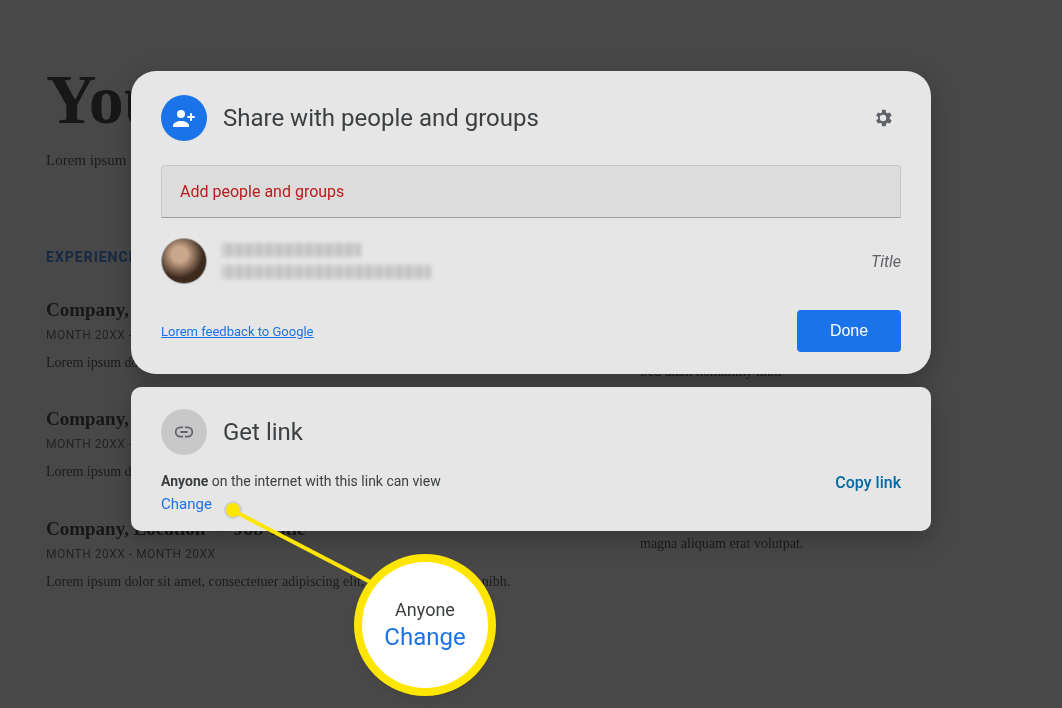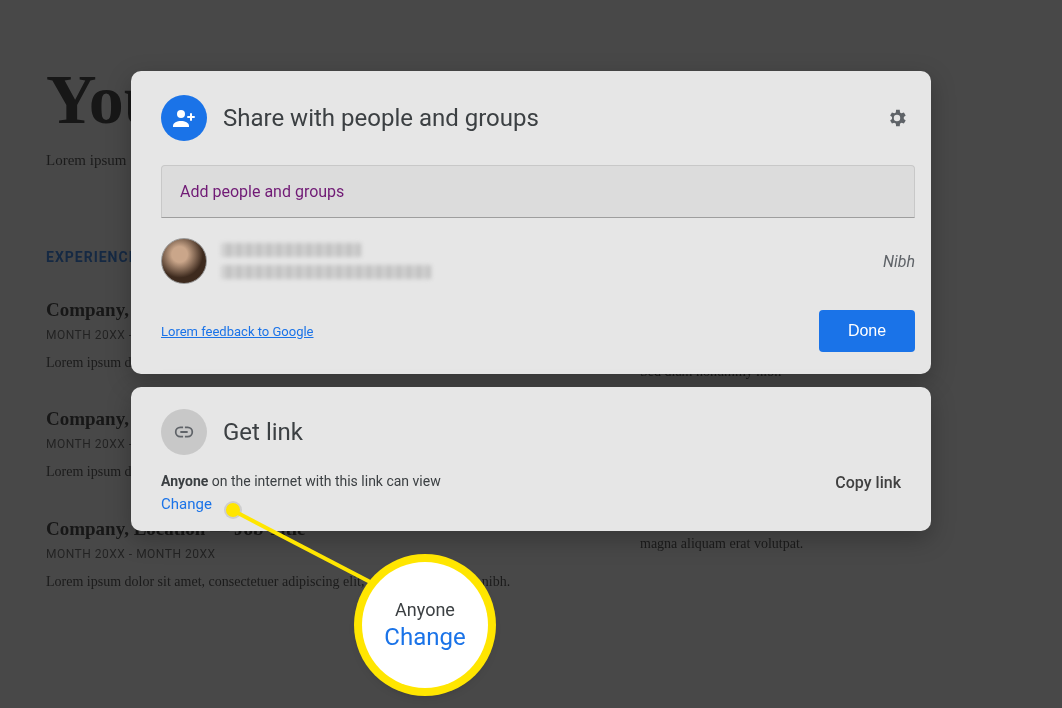--- a/index.html
+++ b/index.html
@@ -65,40 +65,40 @@
   
   .card {
     position: absolute;
     left: 131px;
     width: 800px;
     background: #e6e6e6;
     border-radius: 10px;
     box-shadow: 0 8px 24px rgba(0,0,0,.25);
     color: #3c4043;
   }
-  .card1 { top: 71px; padding: 24px 16px 22px 30px; }
+  .card1 { top: 71px; padding: 24px 30px 22px 30px; border-radius: 25px; }
   .card2 { top: 387px; padding: 22px 30px 18px 30px; }
   .card-header { display: flex; align-items: center; gap: 16px; }
   .share-icon-circle {
     width: 46px; height: 46px; border-radius: 50%;
     background: #1a73e8;
     display: flex; align-items: center; justify-content: center;
   }
   .card-title {
     font-size: 24px; color: #3c4043; font-weight: 400; flex: 1;
   }
   .gear-btn { width: 36px; height: 36px; display:flex; align-items:center; justify-content:center; cursor:pointer; border-radius: 50%;}
   .input-wrap {
     margin-top: 24px;
     background: #dcdcdc;
     border: 1px solid #c8c8c8;
     border-bottom: 1px solid #9e9e9e;
     border-radius: 4px 4px 0 0;
     padding: 16px 18px;
-    color: #701a75;
+    color: #b91c1c;
     font-size: 16px;
   }
   .owner-row {
     display: flex; align-items: center; gap: 14px; margin-top: 20px;
   }
   .avatar {
     width: 46px; height: 46px; border-radius: 50%;
     background: radial-gradient(circle at 40% 35%, #caa68a 0 20%, #3d2a1e 60%);
     border: 1px solid #999;
   }
@@ -109,31 +109,31 @@
     filter: blur(2px);
   }
   .red1 { width: 140px; margin-bottom:8px;}
   .red2 { width: 210px; }
   .role { color:#5f6368; font-style: italic; font-size:16px;}
   .card-footer { display:flex; justify-content:space-between; align-items:center; margin-top:26px;}
   .feedback-link { color:#1a73e8; font-size:13px; text-decoration: underline; cursor:pointer;}
   .done-btn {
     background:#1a73e8; color:#fff; border:none; border-radius:4px;
     padding: 12px 28px; font-size:16px; font-weight:500; cursor:pointer;
-    width: 96px; text-align:center;
+    width: 104px; text-align:center;
   }
   .link-icon-circle {
     width: 46px; height: 46px; border-radius:50%;
     background:#c8c8c8; display:flex; align-items:center; justify-content:center;
   }
   .getlink-row { display:flex; justify-content:space-between; align-items:flex-start; margin-top:18px;}
   .getlink-text { font-size:14px; color:#3c4043; }
   .getlink-text b { font-weight:700; }
   .change-link { color:#1a73e8; font-size:15px; cursor:pointer; margin-top:6px; display:inline-block;}
-  .copy-link { color:#404040; font-size:16px; font-weight:500; cursor:pointer; }
+  .copy-link { color:#0369a1; font-size:16px; font-weight:500; cursor:pointer; }
 
   
   .callout-line {
     position:absolute;
     left: 231px; top: 508px;
     width: 210px; height: 130px;
     pointer-events:none;
   }
   .magnifier {
     position:absolute;
@@ -204,21 +204,21 @@
   </div>
   <div class="input-wrap">
     <span>Add people and groups</span>
   </div>
   <div class="owner-row">
     <div class="avatar"></div>
     <div class="redacted">
       <div class="red-line red1"></div>
       <div class="red-line red2"></div>
     </div>
-    <div class="role">Nibh</div>
+    <div class="role">Title</div>
   </div>
   <div class="card-footer">
     <span class="feedback-link">Lorem feedback to Google</span>
     <button class="done-btn">Done</button>
   </div>
 </div>
 
 <div class="card card2">
   <div class="card-header">
     <div class="link-icon-circle">

